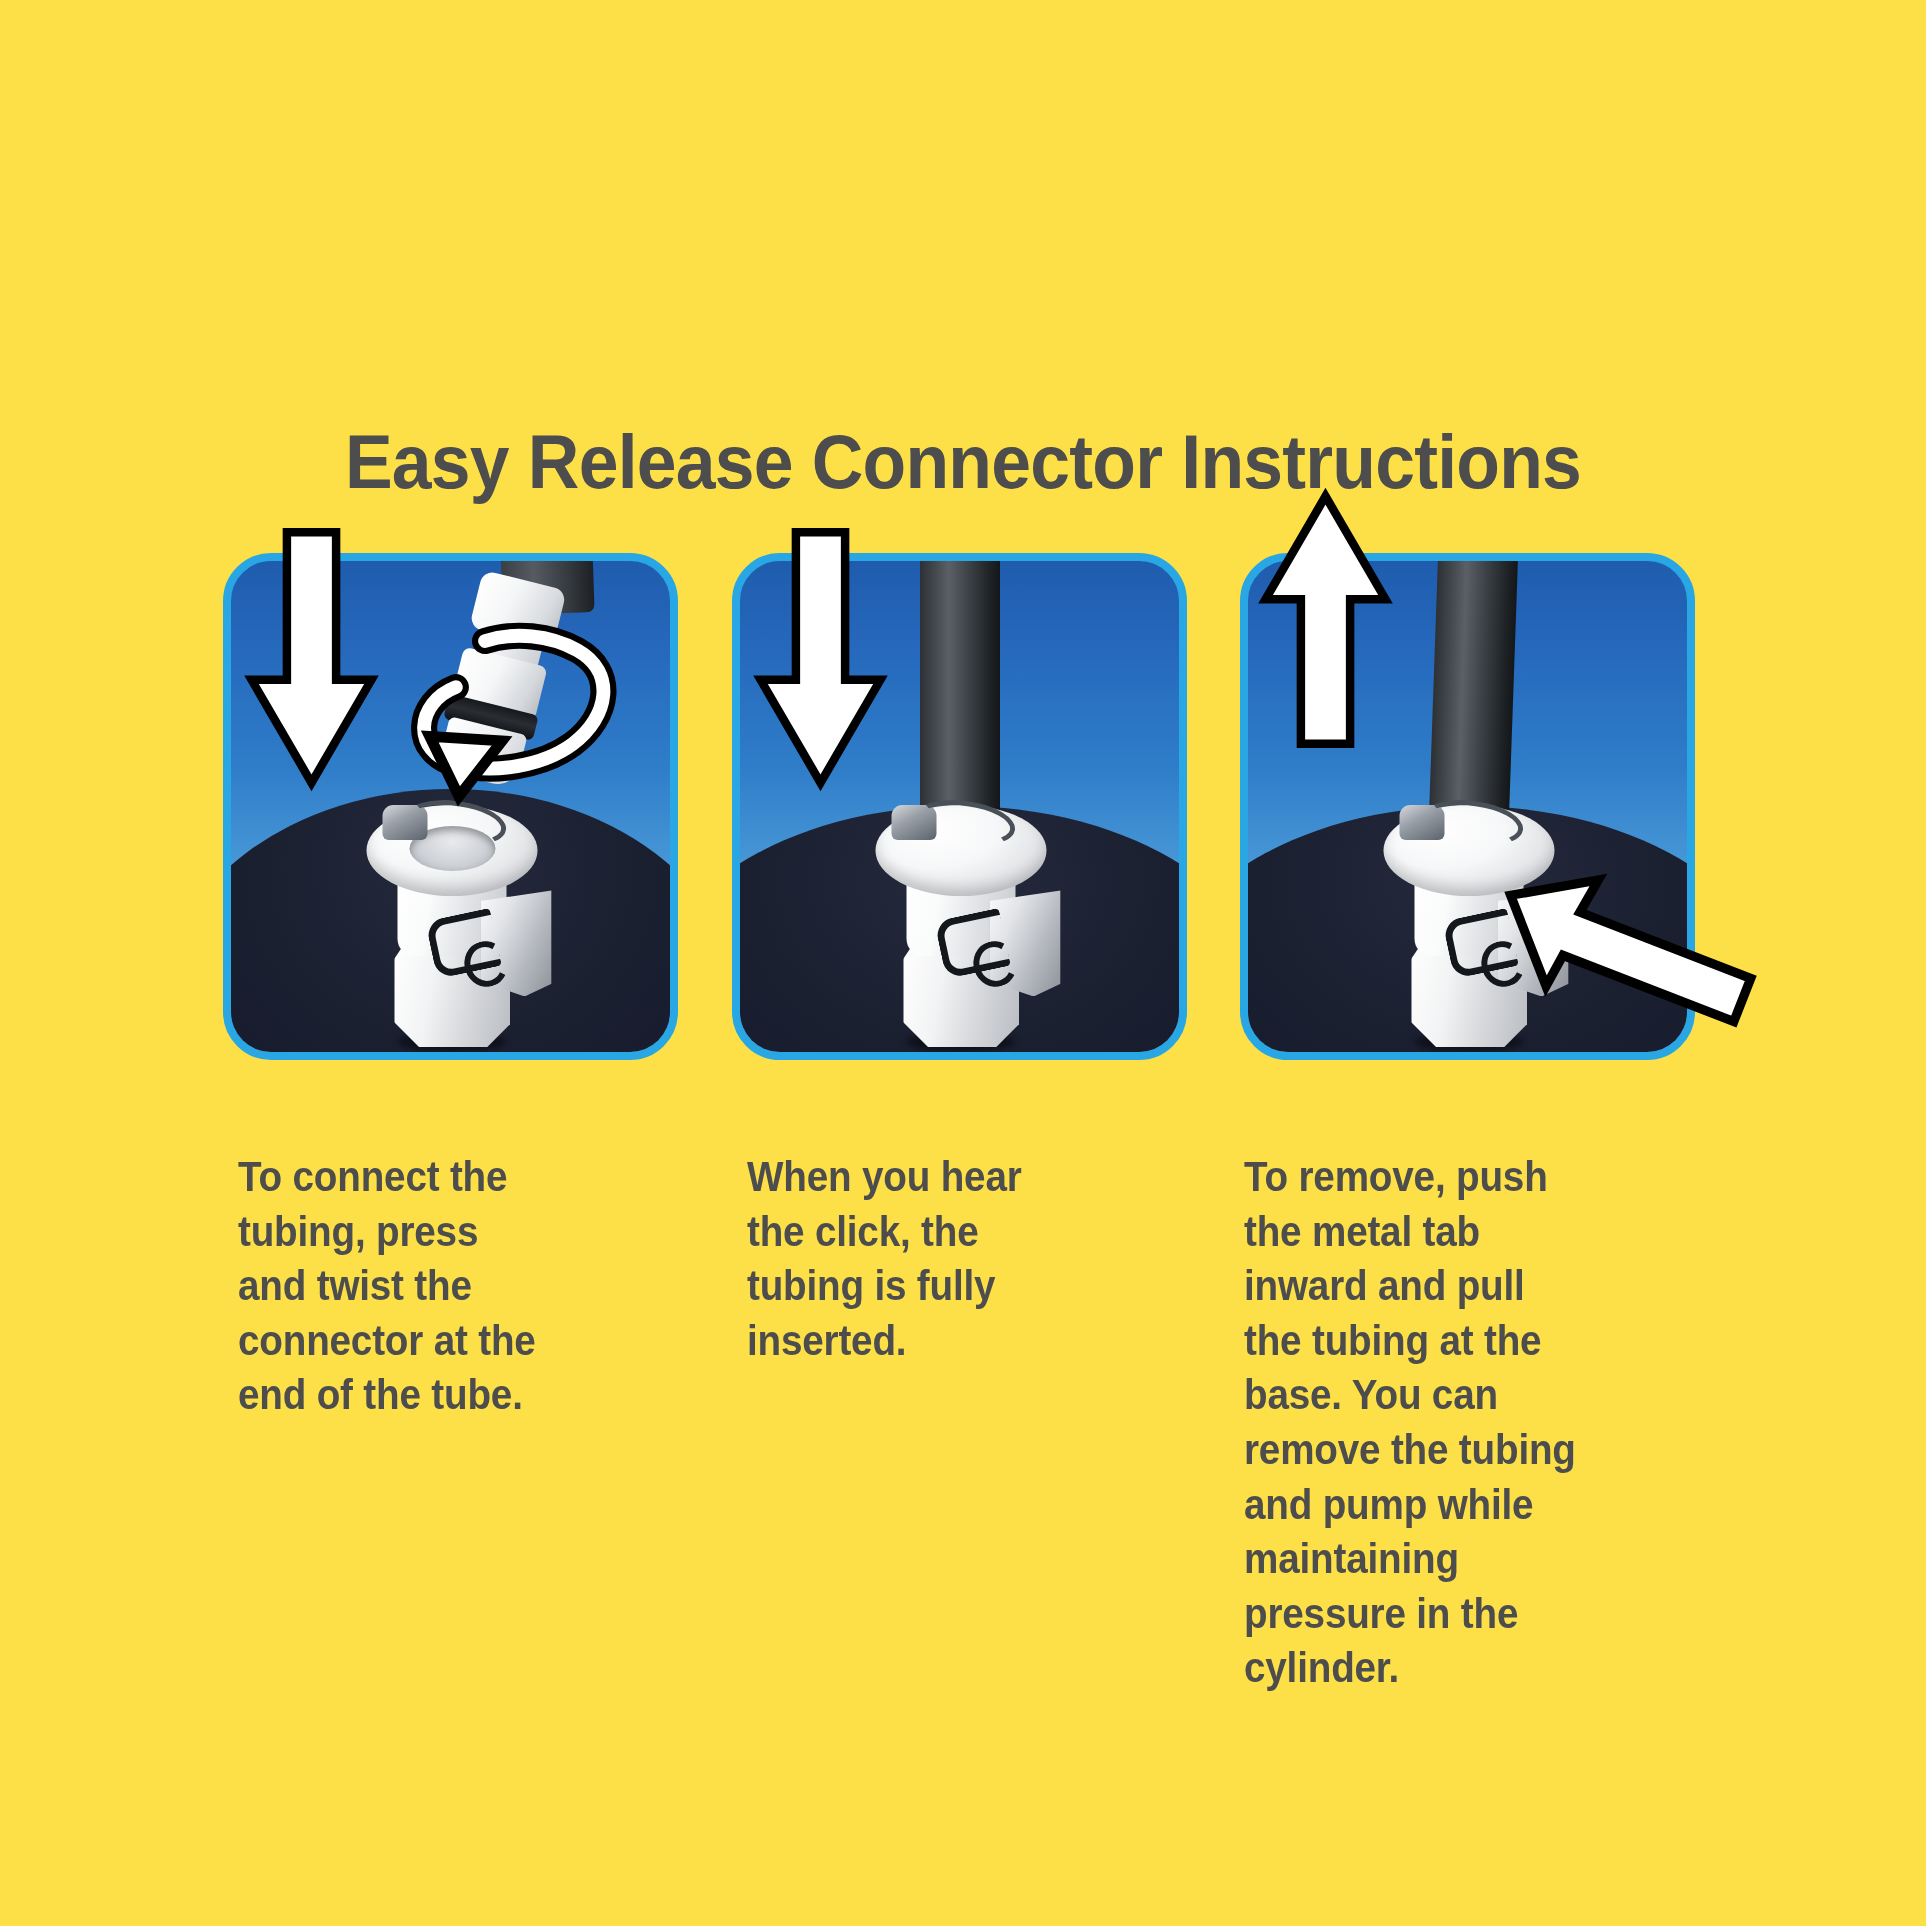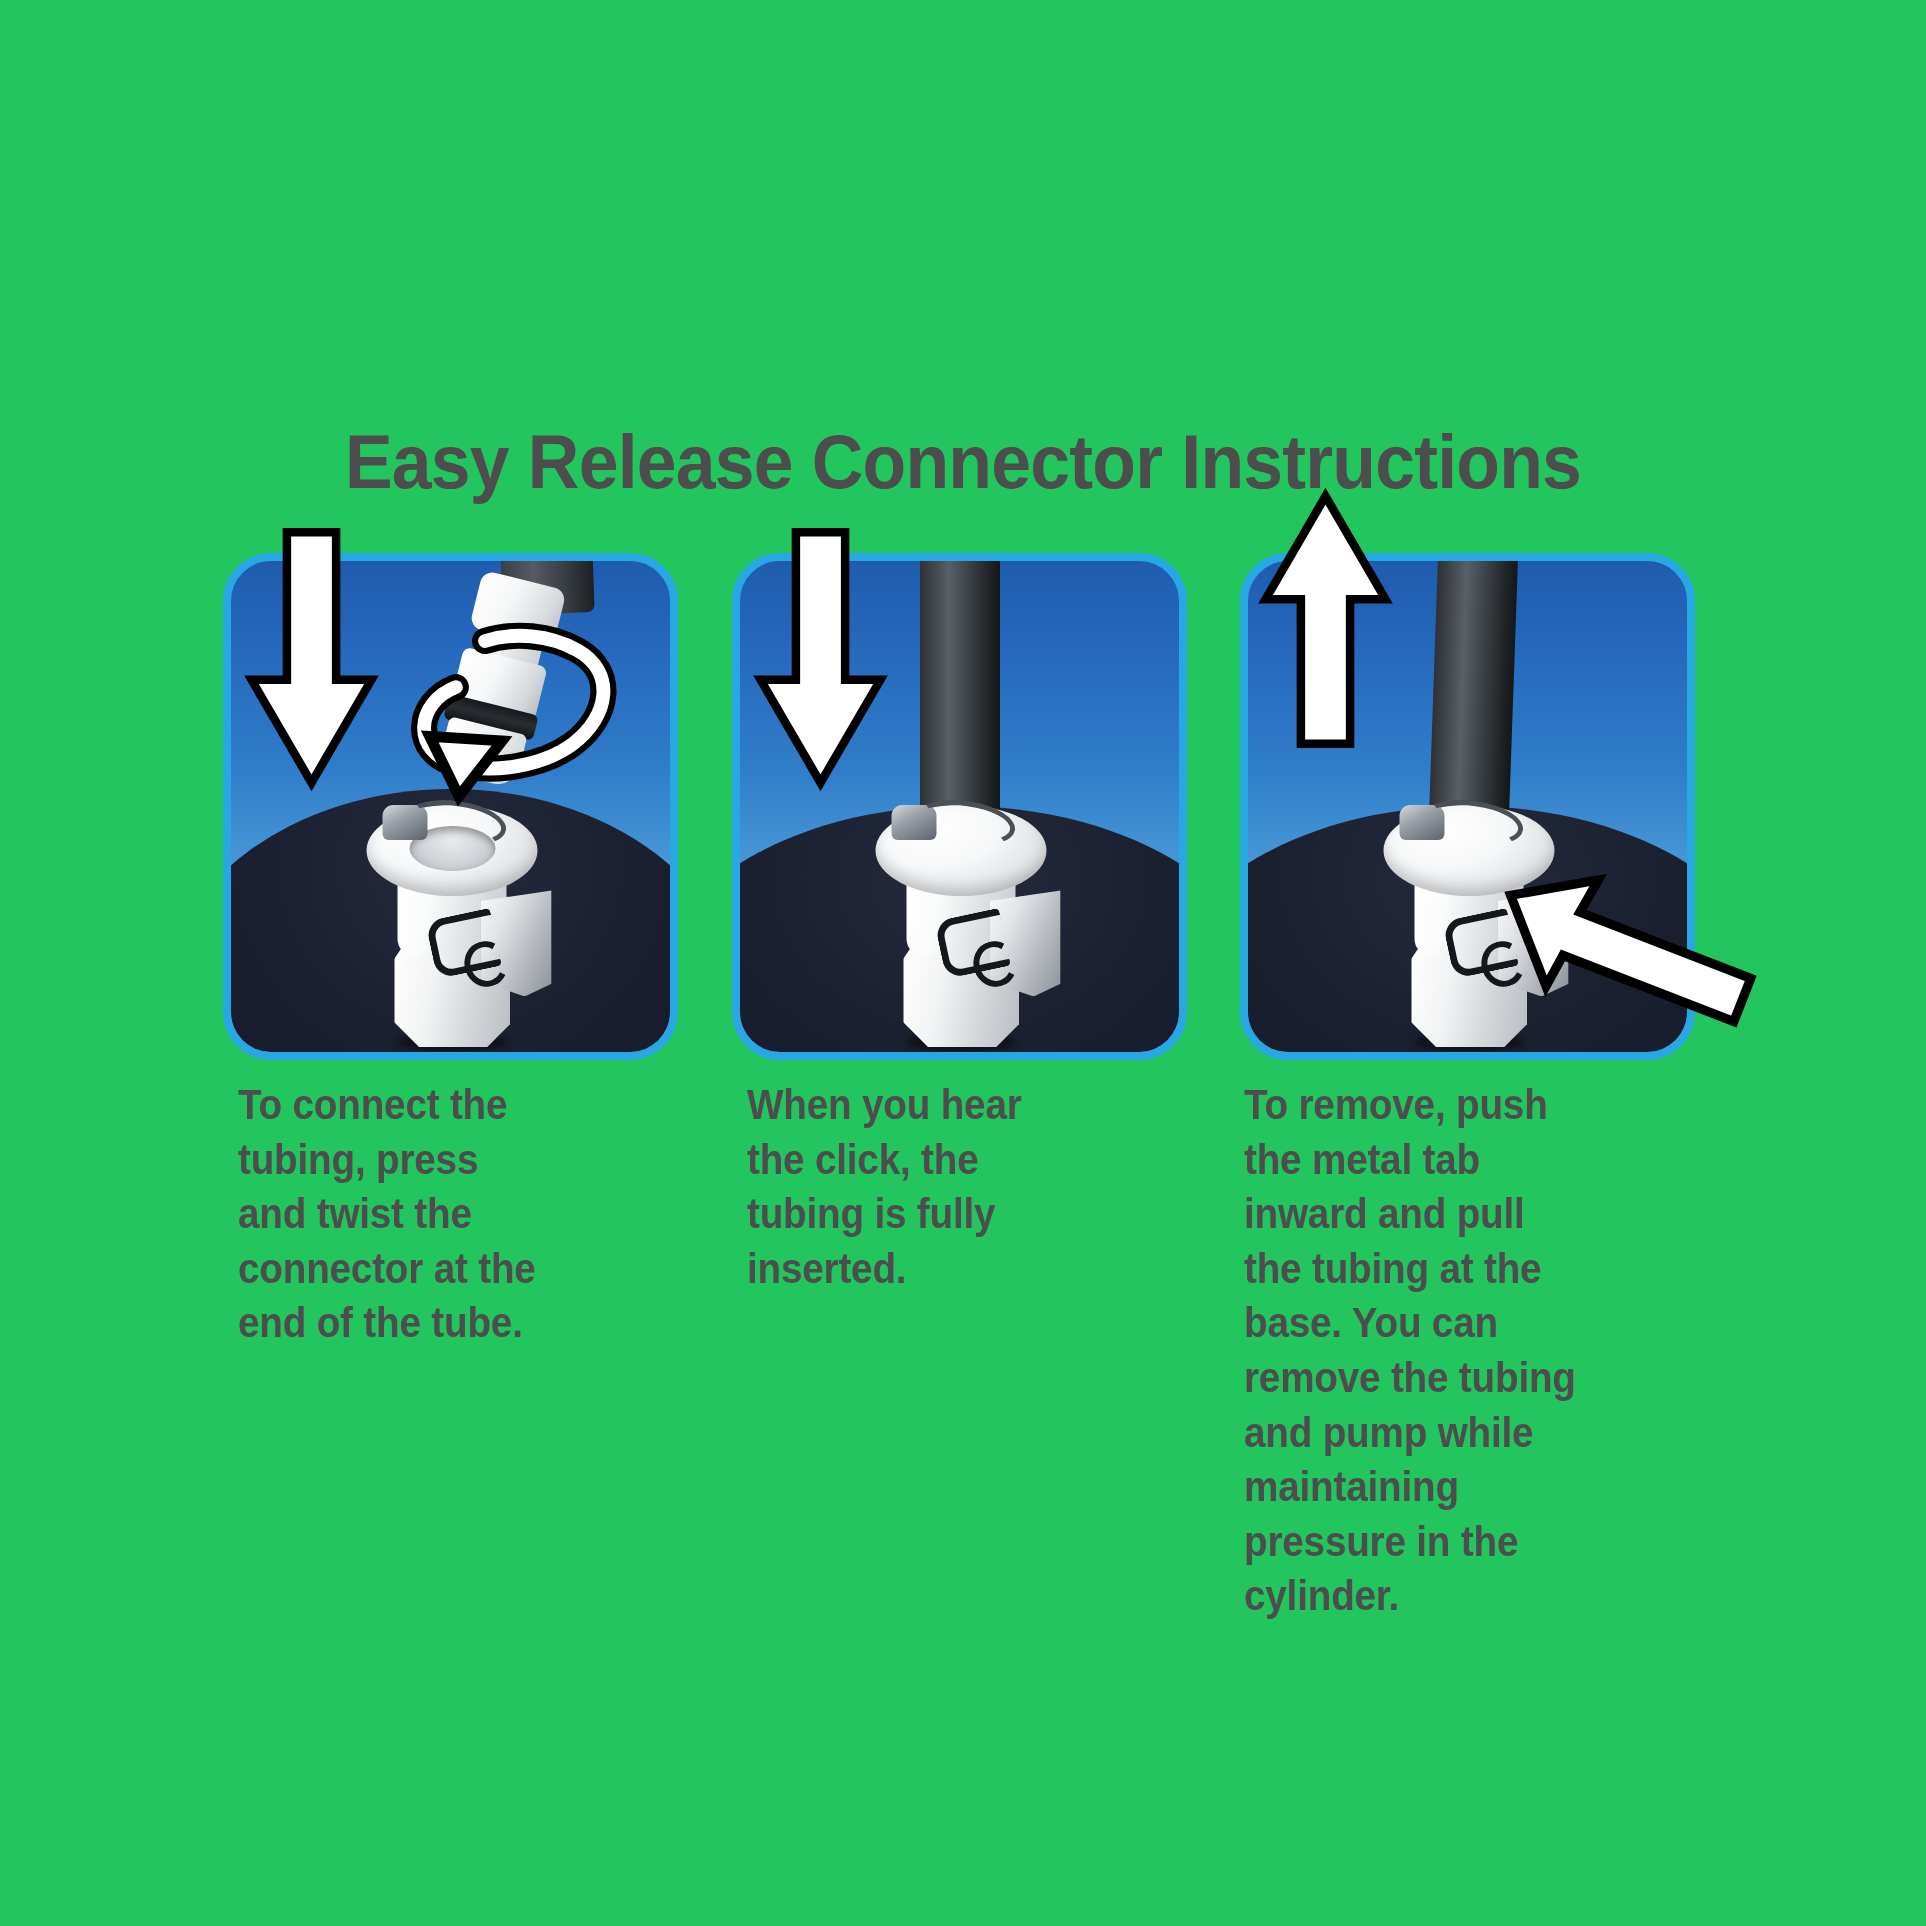--- a/index.html
+++ b/index.html
@@ -10,21 +10,21 @@
   body {
     width: 1926px;
     height: 1926px;
     font-family: "Liberation Sans", sans-serif;
     overflow: hidden;
   }
   .page {
     position: relative;
     width: 1926px;
     height: 1926px;
-    background: #22c55e;
+    background: #fde047;
   }
 
   
   .title {
     position: absolute;
     left: 0;
     top: 422px;
     width: 1926px;
     text-align: center;
     color: #4d4d4d;
@@ -303,21 +303,21 @@
   .arrow-down-1 { left: 250px; top: 532px; }
   .arrow-down-2 { left: 759px; top: 532px; }
   .arrow-up-3   { left: 1264px; top: 493px; }
   .arrow-diag-3 { left: 1506px; top: 863px; }
   .arrow-twist-1{ left: 385px;  top: 601px; }
 
   
   .captions {
     position: absolute;
     left: 223px;
-    top: 1078px;
+    top: 1150px;
     width: 1533px;
     height: 370px;
   }
   .caption {
     position: absolute;
     top: 0;
     color: #4d4d4d;
     font-family: "Liberation Sans", sans-serif;
     font-weight: 700;
     font-size: 42px;

